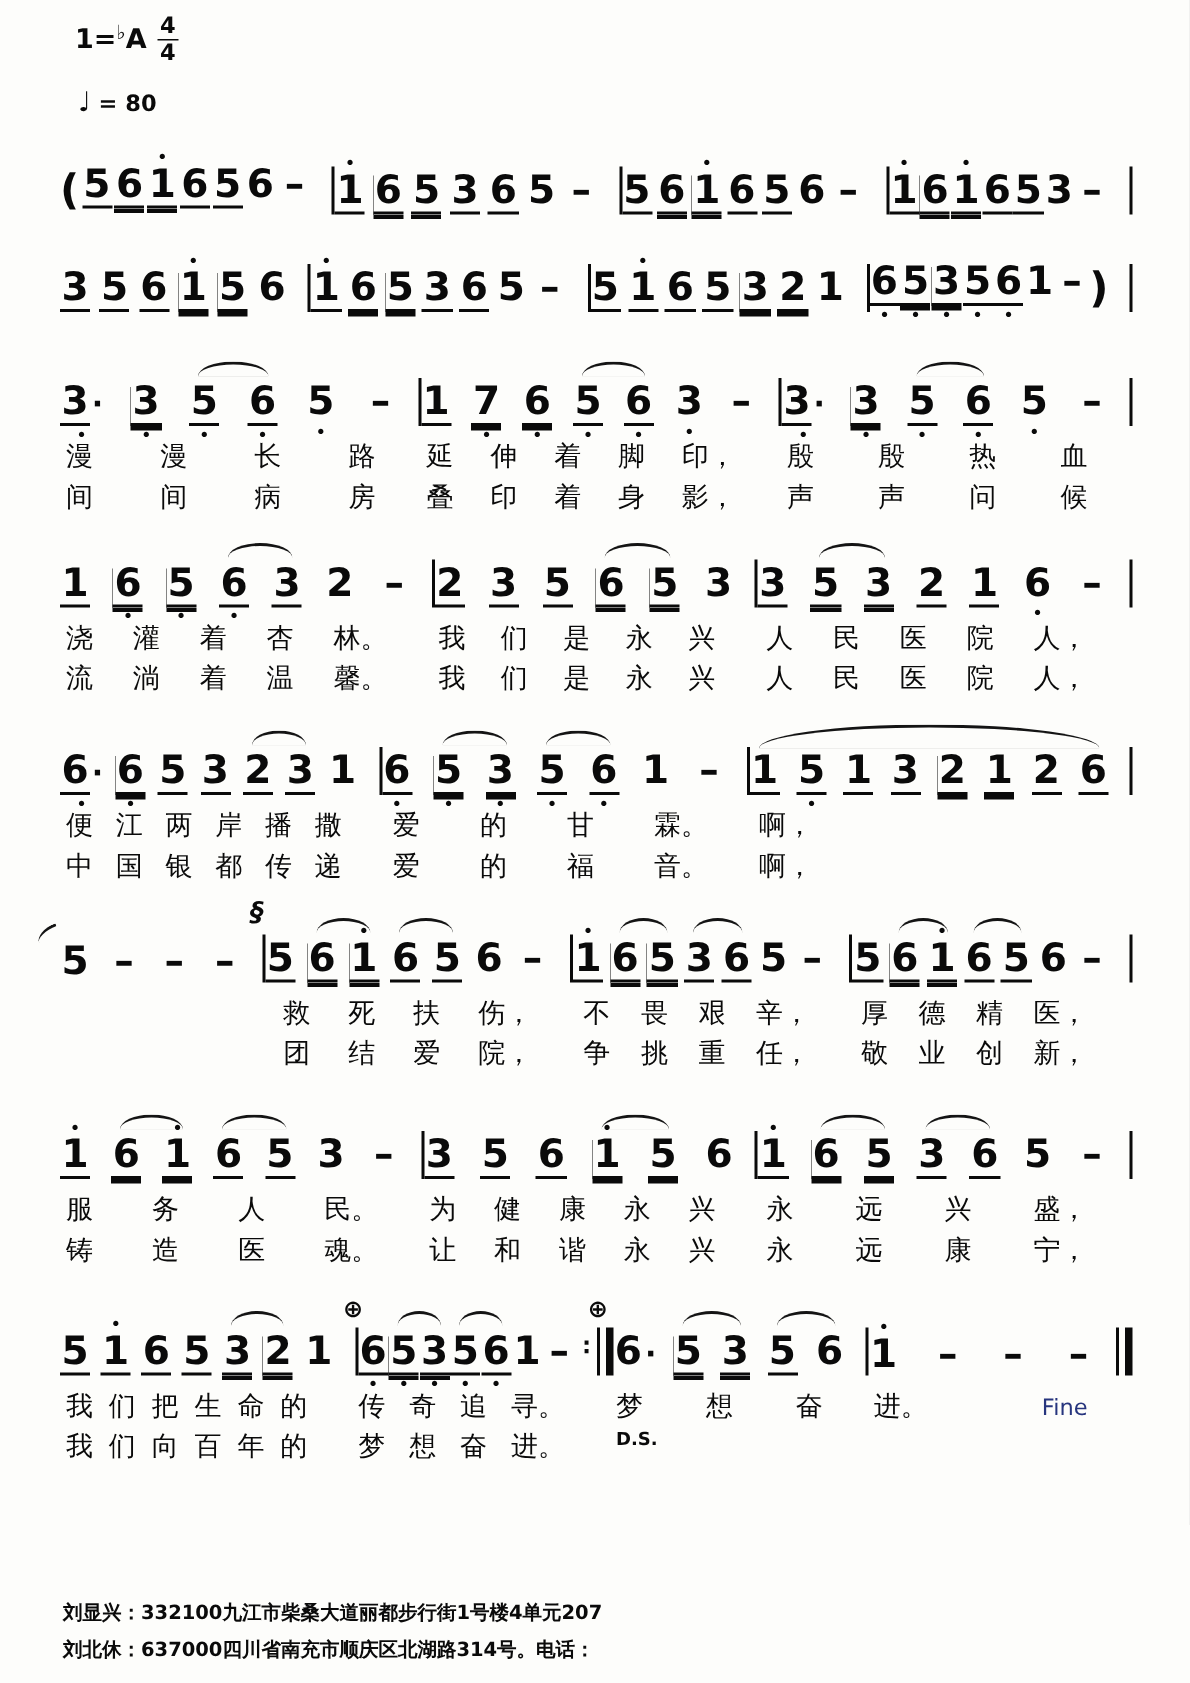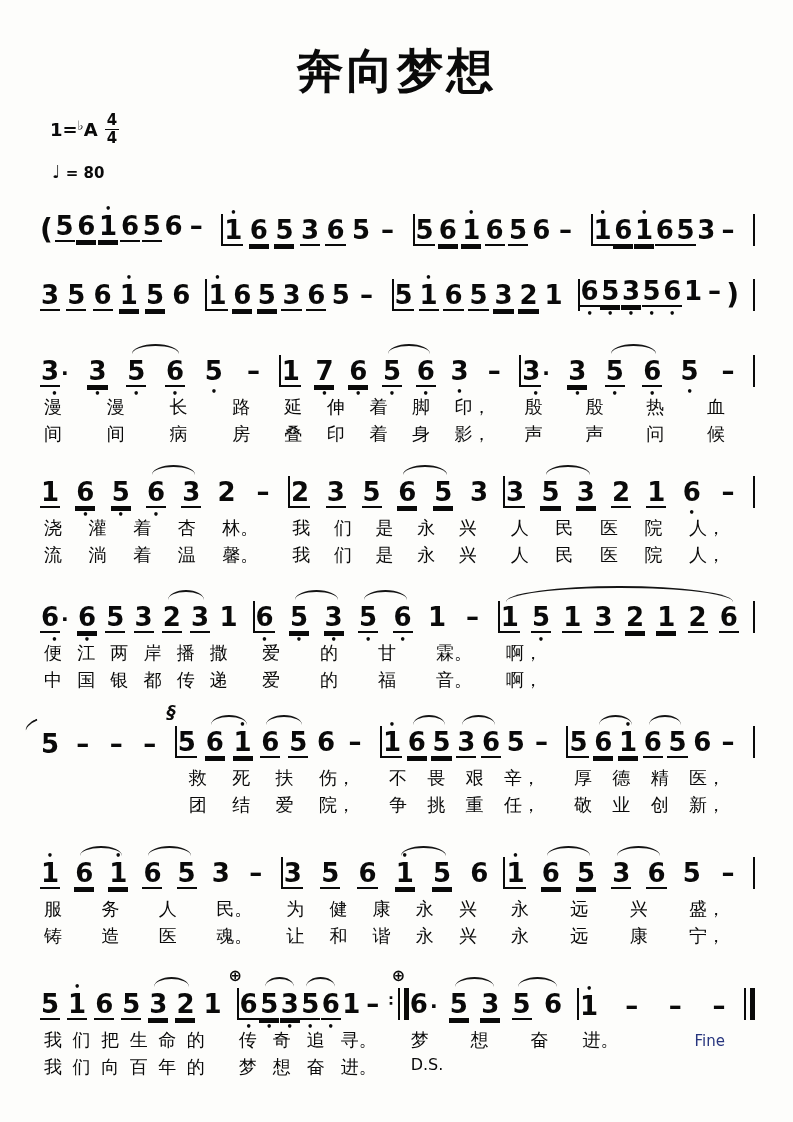--- a/index.html
+++ b/index.html
@@ -40,28 +40,27 @@
   .bmark.segno{font-style:italic;font-size:18px;top:-23px;}
   .slur{position:absolute;top:3px;height:8px;border-top:2px solid #141414;
         border-radius:50% 50% 0 0/100% 100% 0 0;}
   .slur.big{top:-1px;height:14px;}
   .slur.tie{transform:rotate(-22deg);border-radius:100% 0 0 0/100% 0 0 0;top:9px;height:6px;}
   .lrow{display:flex;margin-top:8px;font-size:18px;}
   .lrow.l2{margin-top:3px;}
   .lcell{display:flex;justify-content:space-between;align-items:baseline;padding:0 30px 0 4px;}
   .syl{white-space:nowrap;}
   .ann-fine{margin-left:auto;font-size:15px;}
-  .ann-ds{font-size:16px;font-weight:normal;text-align:right;}
+  .ann-ds{font-size:12px;font-weight:bold;text-align:right;}
   .footer{position:absolute;left:42px;top:1063px;font-size:13px;font-weight:bold;line-height:1.95;}
 </style>
 </head>
 <body>
 
 <div class="page">
-  <div class="title">奔向梦想</div>
 
   <div class="meta">
     <div class="keysig">
       <span>1=</span>
         <sup>♭</sup>
         <span>A</span>
       <span class="timesig">
         <span class="tu">4</span>
         <span class="tl">4</span>
       </span>
@@ -714,13 +713,17 @@
             <span class="syl">进。</span>
           </div>
           <div class="lcell" style="flex: 6 1 0%;">
             <span class="ann-ds">D.S.</span>
           </div>
           <div class="lcell" style="flex: 6.2 1 0%;"></div>
         </div>
       </div>
     </div>
 
+  <div class="footer">
+    <div>刘显兴：332100九江市柴桑大道丽都步行街1号楼4单元207</div>
+    <div>刘北休：637000四川省南充市顺庆区北湖路314号。电话：</div>
+  </div>
 </div>
 
 </body></html>

